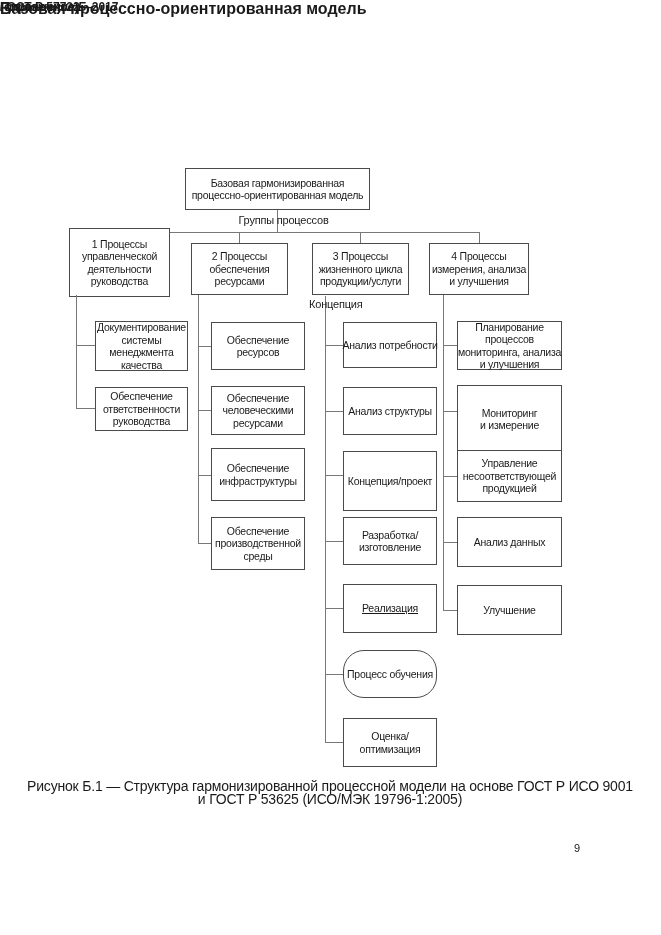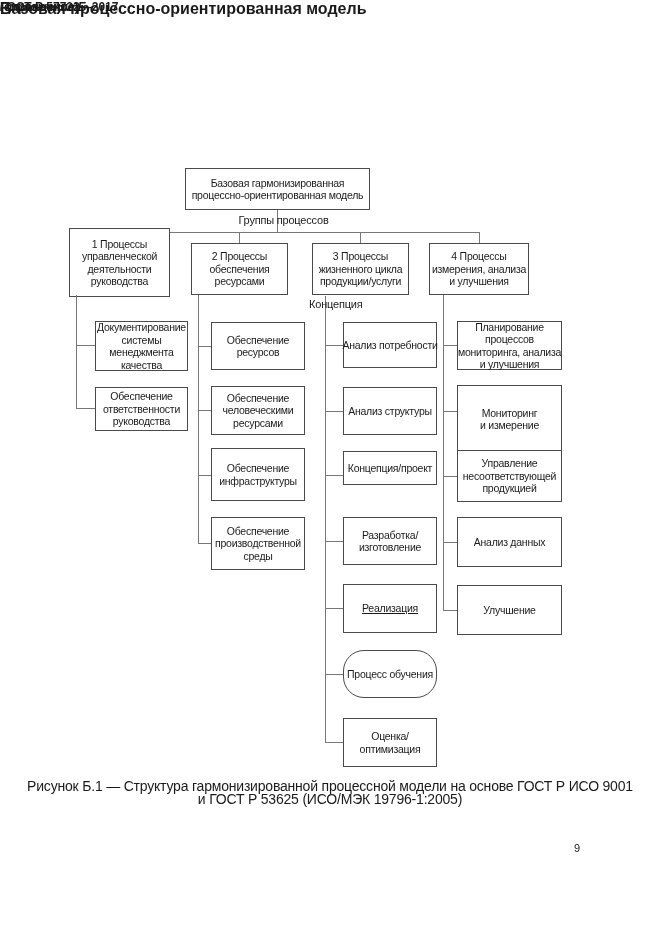--- a/index.html
+++ b/index.html
@@ -102,21 +102,21 @@
 
   <div class="hline" style="left:325px;top:345px;width:18px;"></div>
   <div class="hline" style="left:325px;top:411px;width:18px;"></div>
   <div class="hline" style="left:325px;top:475px;width:18px;"></div>
   <div class="hline" style="left:325px;top:541px;width:18px;"></div>
   <div class="hline" style="left:325px;top:608px;width:18px;"></div>
   <div class="hline" style="left:325px;top:674px;width:18px;"></div>
   <div class="hline" style="left:325px;top:742px;width:18px;"></div>
   <div class="box" style="left:343px;top:322px;width:94px;height:46px;">Анализ потребности</div>
   <div class="box" style="left:343px;top:387px;width:94px;height:48px;">Анализ структуры</div>
-  <div class="box" style="left:343px;top:451px;width:94px;height:34px;">Концепция/проект</div>
+  <div class="box" style="left:343px;top:451px;width:94px;height:60px;">Концепция/проект</div>
   <div class="box" style="left:343px;top:517px;width:94px;height:48px;">Разработка/
 изготовление</div>
   <div class="box" style="left:343px;top:584px;width:94px;height:49px;text-decoration:underline;">Реализация</div>
   <div class="box" style="left:343px;top:650px;width:94px;height:48px;border-radius:21px;">Процесс обучения</div>
   <div class="box" style="left:343px;top:718px;width:94px;height:49px;">Оценка/
 оптимизация</div>
 
   <div class="hline" style="left:443px;top:345px;width:14px;"></div>
   <div class="hline" style="left:443px;top:411px;width:14px;"></div>
   <div class="hline" style="left:443px;top:476px;width:14px;"></div>

